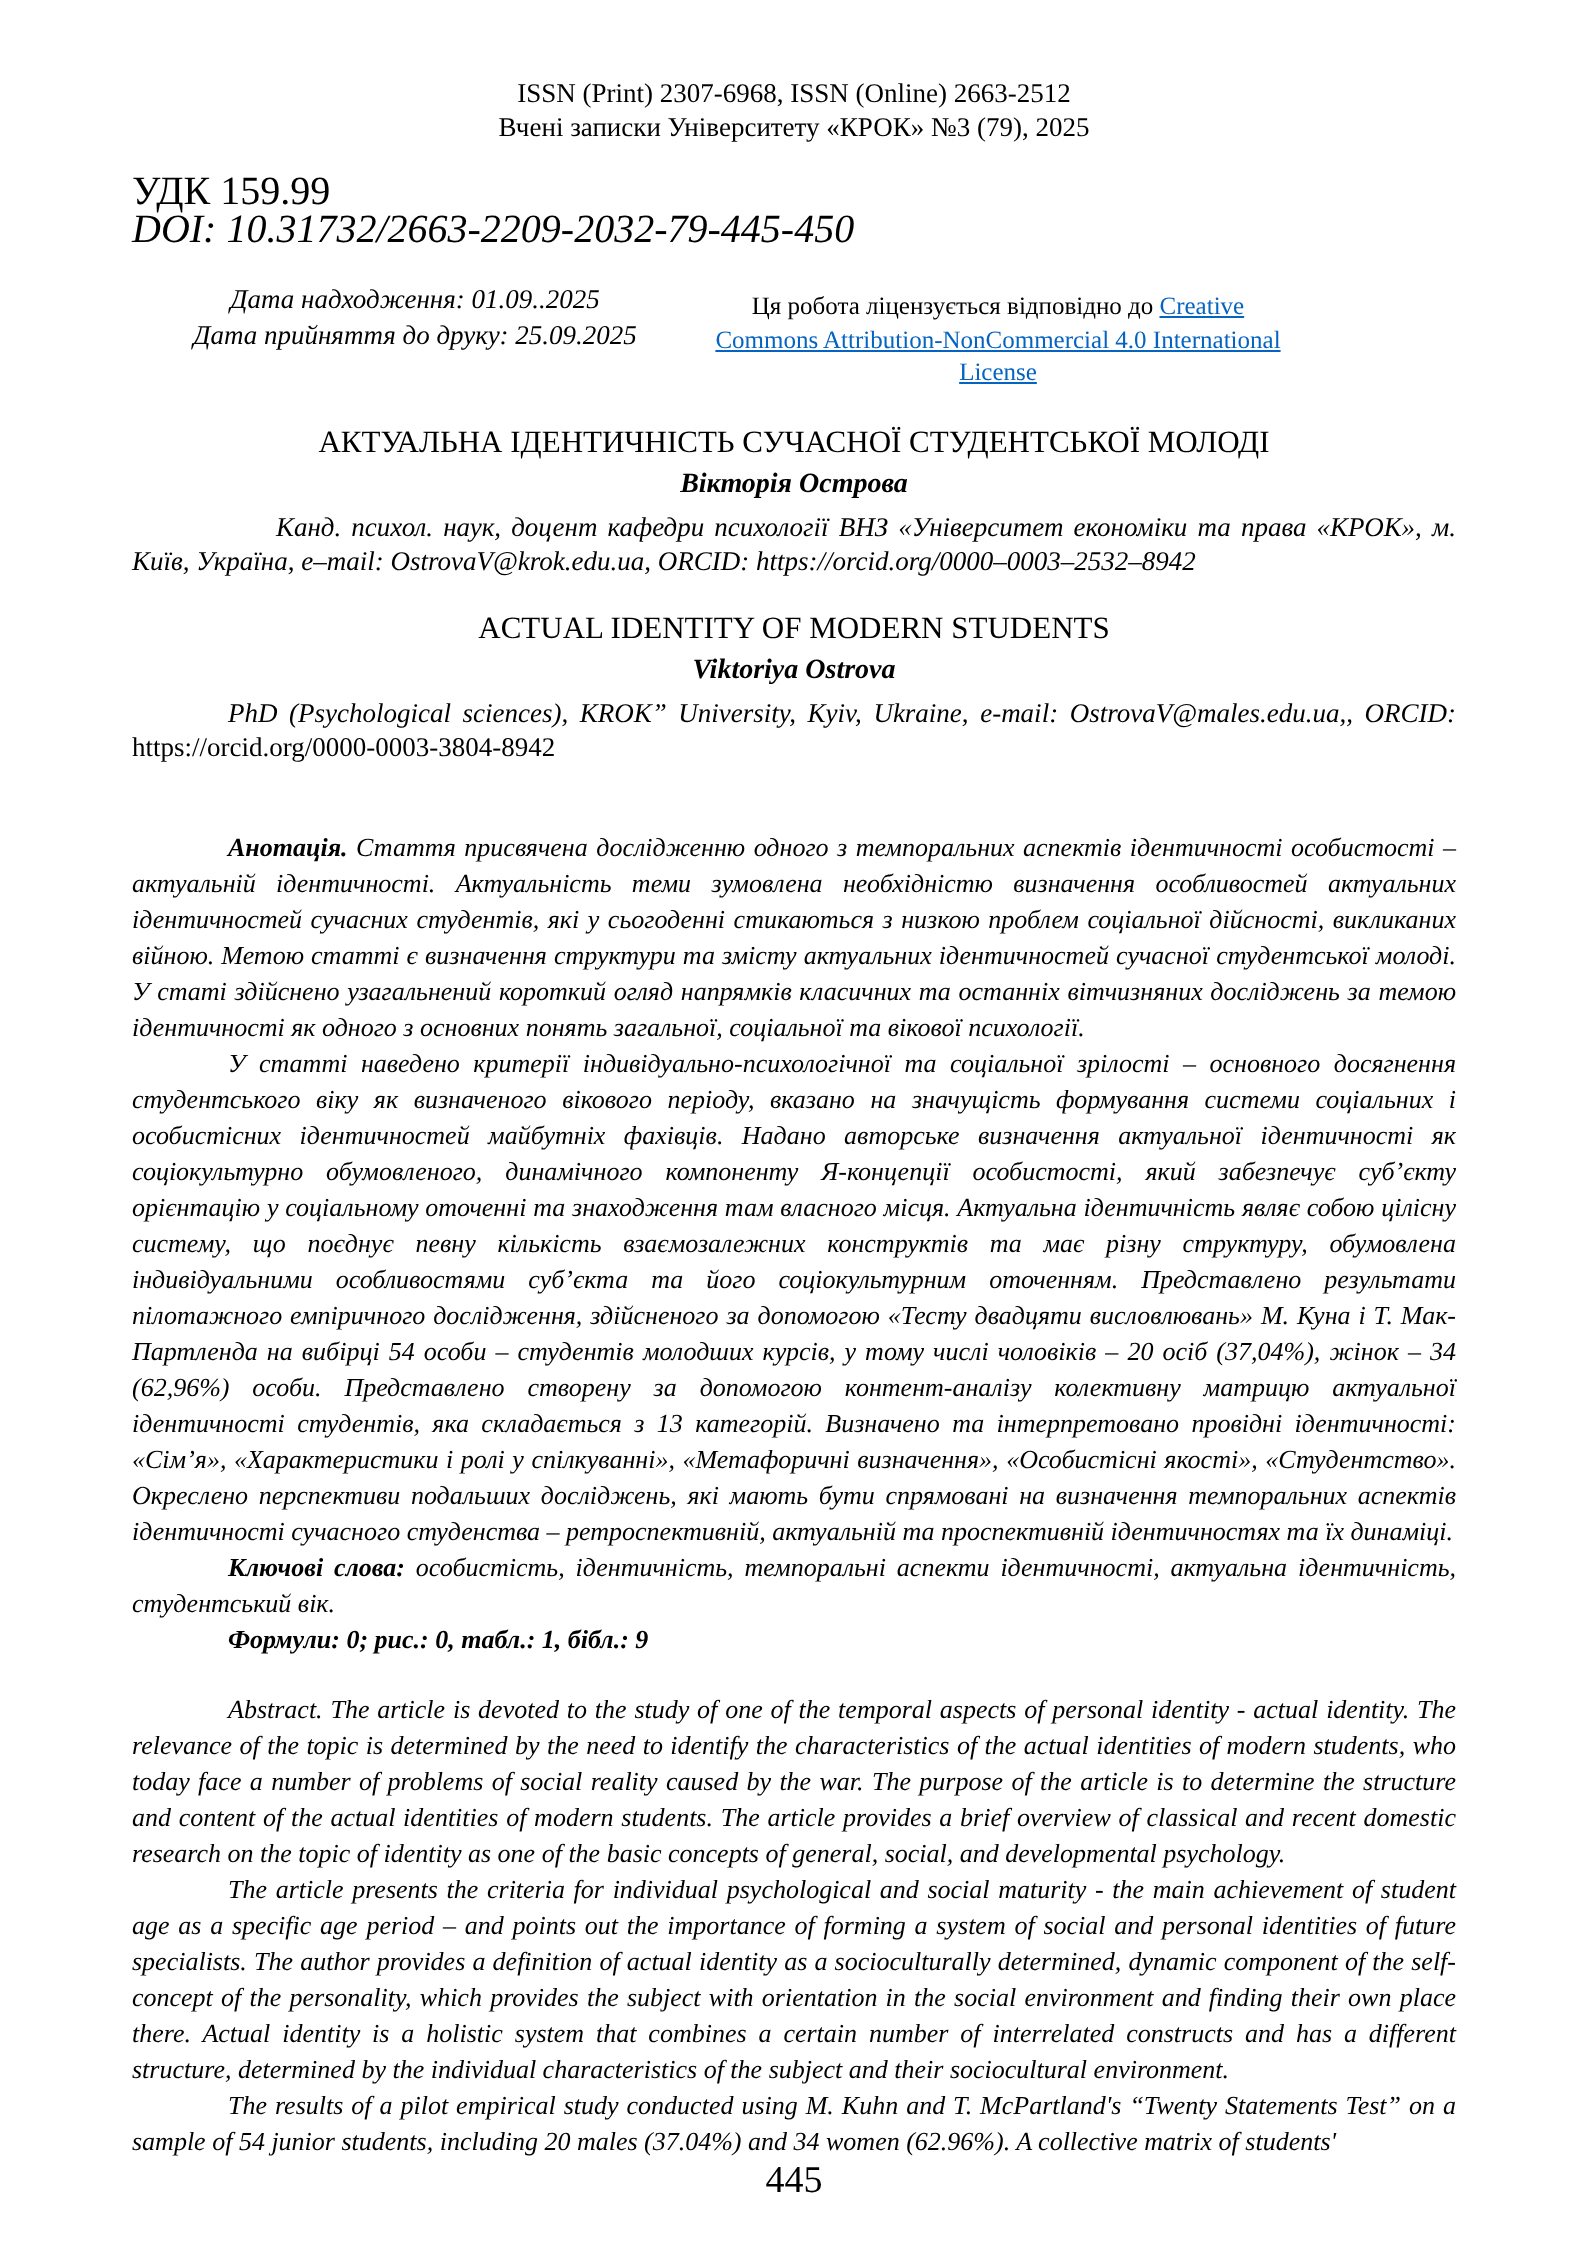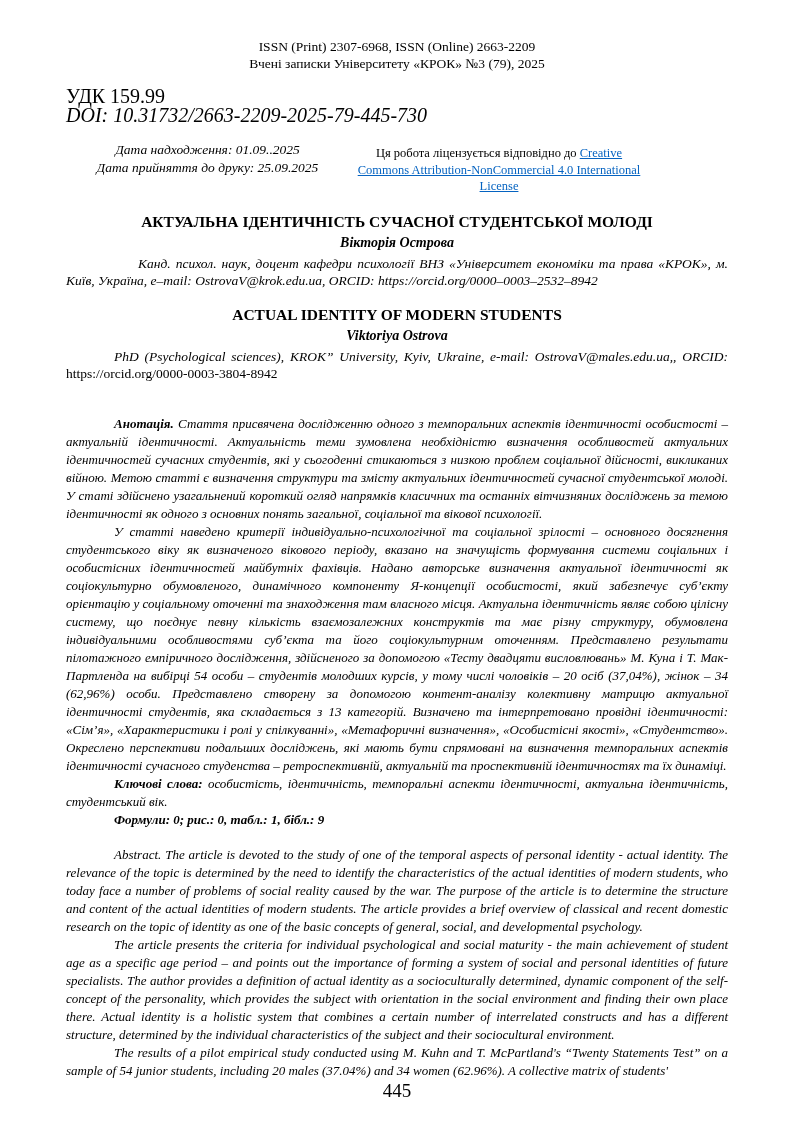--- a/index.html
+++ b/index.html
@@ -16,47 +16,47 @@
   .cc-left { width:38px; height:31px; background:#fff; border-radius:3px; margin:3px; display:flex; align-items:center; justify-content:center; }
   .cc-logo { width:24px; height:24px; border:2.5px solid #000; border-radius:50%; display:flex; align-items:center; justify-content:center; font-size:11px; font-weight:bold; letter-spacing:-1px; font-family:"Liberation Sans", sans-serif; }
   .cc-icons { flex:1; display:flex; justify-content:space-evenly; align-items:center; }
   .cc-ic { display:flex; flex-direction:column; align-items:center; }
   .cc-circle { width:19px; height:19px; border:2px solid #fff; border-radius:50%; display:flex; align-items:center; justify-content:center; position:relative; }
   .cc-lbl { color:#fff; font-size:7px; font-family:"Liberation Sans", sans-serif; margin-top:1px; }
   .nc-glyph { color:#fff; font-size:10px; font-weight:bold; font-family:"Liberation Sans", sans-serif; line-height:1; }
   .nc-slash { position:absolute; width:16px; height:1.5px; background:#fff; transform:rotate(-45deg); left:-0.5px; top:8px; }
   .license-text { font-size:12.5px; line-height:16.5px; margin-top:4px; width:300px; }
   .license-link { color:#0563C1; text-decoration:underline; cursor:pointer; }
-  .title { margin-top:17px; text-align:center; font-weight:bold; font-size:15.5px; line-height:19px; }
+  .title { margin-top:17px; text-align:center; font-weight:normal; font-size:15.5px; line-height:19px; }
   .author { text-align:center; font-weight:bold; font-style:italic; font-size:14px; line-height:18px; margin-top:3px; }
   .affil { font-style:italic; font-size:13.5px; line-height:17.5px; text-align:justify; margin-top:3px; }
   .affil-ua { text-indent:72px; }
   .affil-en { text-indent:48px; }
   .affil .url { font-style:normal; }
   .title-en { margin-top:15px; }
   .body-block { margin-top:32px; }
   .body-p { font-style:italic; font-size:13px; line-height:18px; text-align:justify; text-indent:48px; }
   .lead { font-weight:bold; }
   .formulas { font-weight:bold; }
   .abstract-en { margin-top:17px; }
   .page-number { text-align:center; font-size:19px; margin-top:0; }
 </style>
 </head>
 <body>
 
 <div class="page">
 
   <div class="header">
-    <div>ISSN (Print) 2307-6968, ISSN (Online) 2663-2209</div>
+    <div>ISSN (Print) 2307-6968, ISSN (Online) 2663-2512</div>
     <div>Вчені записки Університету «КРОК» №3 (79), 2025</div>
   </div>
 
   <div class="udk-block">
     <div>УДК 159.99</div>
-    <div class="doi">DOI: 10.31732/2663-2209-2025-79-445-730</div>
+    <div class="doi">DOI: 10.31732/2663-2209-2032-79-445-450</div>
   </div>
 
   <div class="meta-row">
     <div class="dates">
       <div>Дата надходження: 01.09..2025</div>
       <div>Дата прийняття до друку: 25.09.2025</div>
     </div>
     <div class="license-col">
       <div class="license-text"><span>Ця робота ліцензується відповідно до </span><span class="license-link">Creative Commons Attribution-NonCommercial 4.0 International License</span></div>
     </div>

